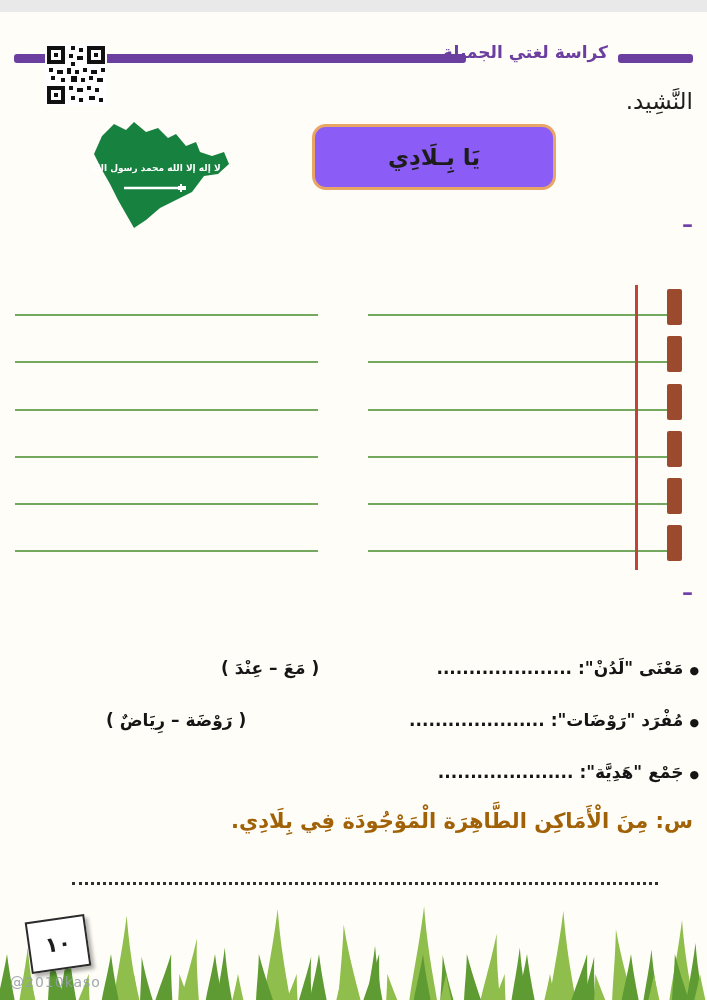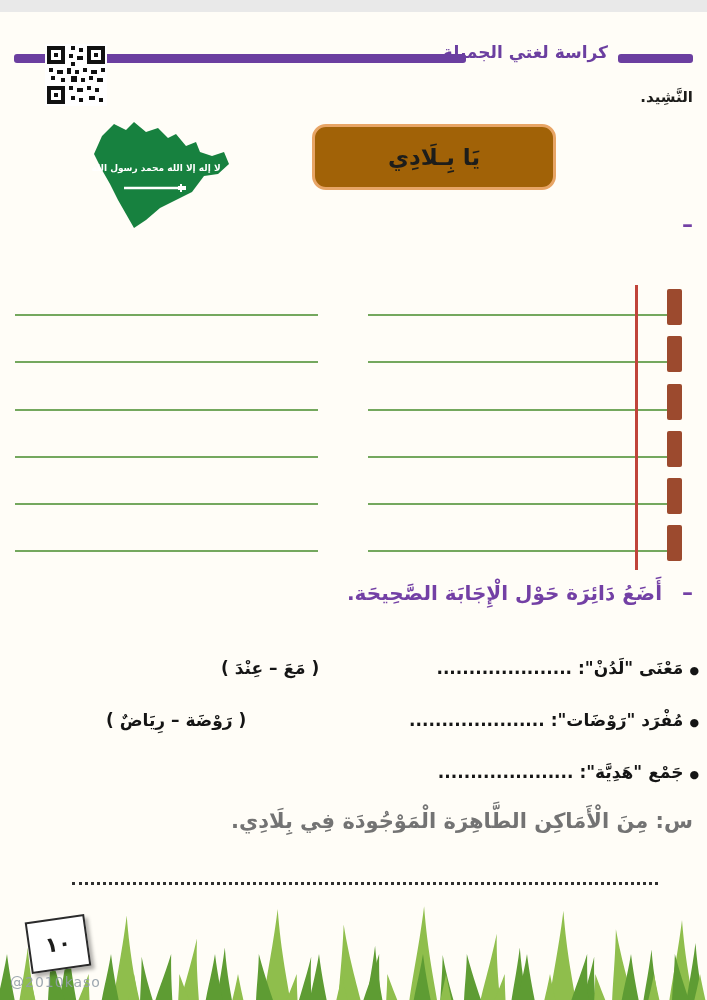--- a/index.html
+++ b/index.html
@@ -13,26 +13,26 @@
   .bar-long{left:14px;width:452px;}
   .bar-short{left:618px;width:75px;}
   .booklet-title{
     position:absolute;top:30px;right:99px;direction:rtl;
     font-size:17px;font-weight:bold;color:#6b3fa0;white-space:nowrap;
   }
   .qr{position:absolute;left:45px;top:32px;width:62px;height:62px;background:#fff;}
   
   .lesson-title{
     position:absolute;top:76px;right:14px;direction:rtl;
-    font-size:15px;font-weight:bold;color:#1d1d1b;
+    font-size:23px;font-weight:normal;color:#1d1d1b;
   }
   .map{position:absolute;left:72px;top:102px;width:162px;height:120px;}
   .poem-box{
     position:absolute;left:312px;top:112px;width:238px;height:60px;
-    border:3px solid #e8a566;border-radius:14px;background:#a16207;
+    border:3px solid #e8a566;border-radius:14px;background:#8b5cf6;
     display:flex;align-items:center;justify-content:center;
   }
   .poem-box span{font-size:23px;font-weight:bold;direction:rtl;}
   
   .task{
     position:absolute;right:14px;direction:rtl;display:flex;align-items:center;gap:20px;
     font-size:20px;font-weight:bold;color:#7340a5;white-space:nowrap;
   }
   .task .dash{font-size:22px;}
   .task1{top:200px;}
@@ -51,21 +51,21 @@
   }
   .mcq-row .bullet{font-size:11px;margin-left:6px;}
   .mcq-row .prompt{direction:rtl;}
   .mcq-row .choices{direction:rtl;}
   .mcq1{top:638px;left:221px;}
   .mcq2{top:690px;left:106px;}
   .mcq3{top:742px;left:100px;}
   
   .written-q{
     position:absolute;top:797px;right:14px;direction:rtl;
-    font-size:21px;font-weight:bold;color:#737373;white-space:nowrap;
+    font-size:21px;font-weight:bold;color:#a16207;white-space:nowrap;
   }
   .answer-line{
     position:absolute;top:856px;left:72px;width:586px;height:14px;
     border-bottom:3px dotted #2f2f2f;
   }
   
   .grass{position:absolute;left:0;bottom:0;width:707px;height:115px;}
   .page-num-box{
     position:absolute;left:28px;top:906px;width:56px;height:48px;
     background:#fff;border:2px solid #2b2b2b;transform:rotate(-8deg);
@@ -175,21 +175,20 @@
 
   <div class="tab" style="top:277px"></div>
   <div class="tab" style="top:324px"></div>
   <div class="tab" style="top:372px"></div>
   <div class="tab" style="top:419px"></div>
   <div class="tab" style="top:466px"></div>
   <div class="tab" style="top:513px"></div>
 
   <div class="task task2">
     <span class="dash">–</span>
-    <span>أَضَعُ دَائِرَة حَوْل الْإِجَابَة الصَّحِيحَة.</span>
   </div>
 
   <div class="mcq-row mcq1">
     <span class="prompt"><span class="bullet">●</span><span>مَعْنَى "لَدُنْ": .....................</span></span>
     <span class="choices">(  مَعَ   –   عِنْدَ  )</span>
   </div>
   <div class="mcq-row mcq2">
     <span class="prompt"><span class="bullet">●</span><span>مُفْرَد "رَوْضَات": .....................</span></span>
     <span class="choices">(  رَوْضَة   –   رِيَاضٌ  )</span>
   </div>

